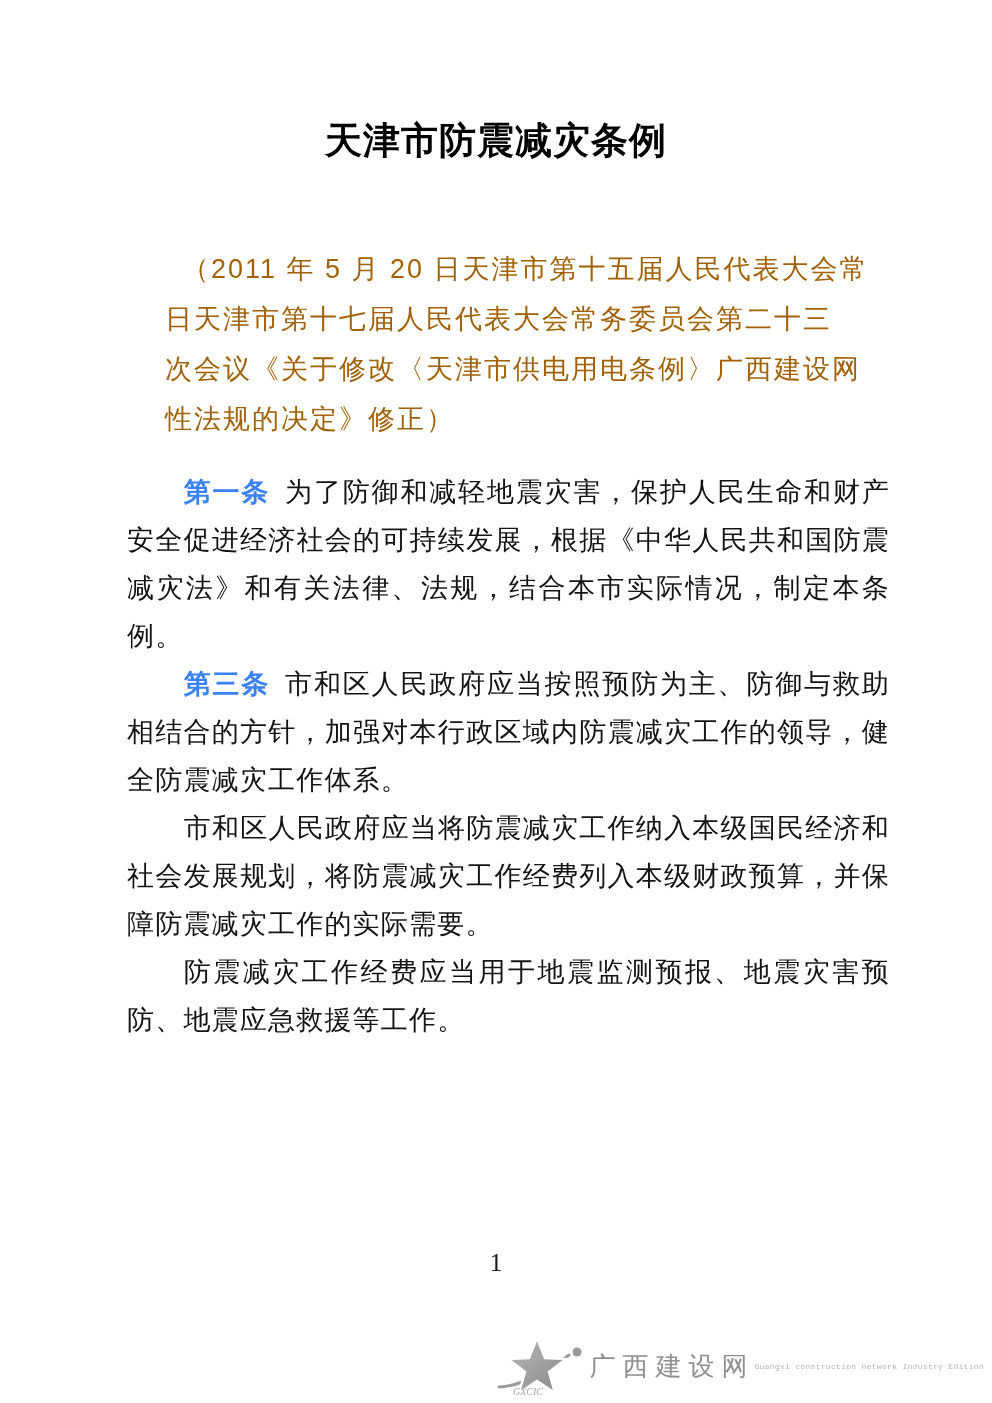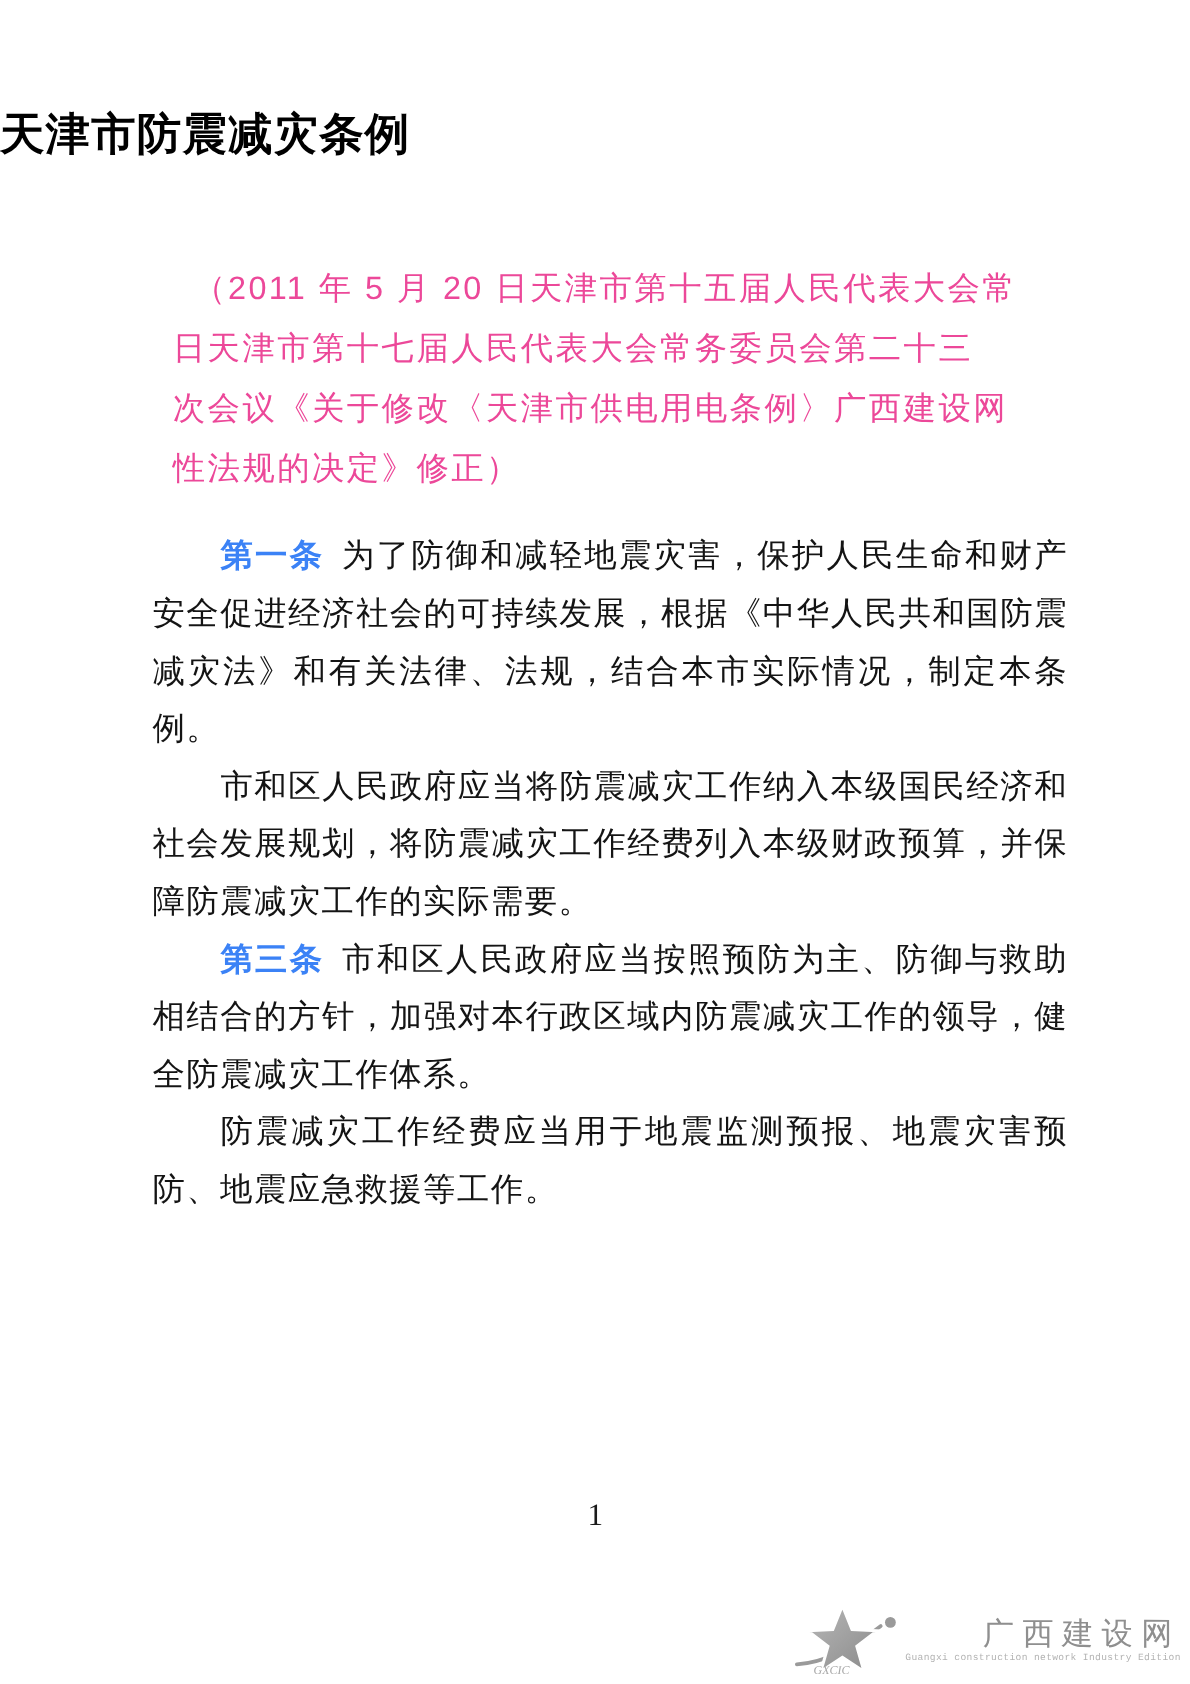--- a/index.html
+++ b/index.html
@@ -15,33 +15,34 @@
     width: 992px;
     height: 1403px;
     background: #ffffff;
     color: #1a1a1a;
   }
   .content {
     padding: 0 102px 0 127px; 
   }
   .title {
     margin: 0;
-    padding-top: 89px;
+    padding-top: 118px;
+    text-align: center;
     font-family: "Liberation Sans", "DejaVu Sans", sans-serif;
     font-weight: 600;
     font-size: 37px;
     line-height: 46px;
     letter-spacing: 1px;
     color: #000000;
   }
   .preamble {
-    margin: 80px 46px 0 17px; 
+    margin: 80px 46px 0 38px; 
     font-family: "Liberation Sans", "DejaVu Sans", sans-serif;
     font-size: 27px;
-    color: #ec4899;
+    color: #a16207;
   }
   .preamble .pline {
     line-height: 50px;
     letter-spacing: 2px;
     white-space: nowrap;
   }
   .preamble .pline:first-child {
     text-indent: 17px;
   }
   .articles {
@@ -80,22 +81,22 @@
   .watermark {
     position: absolute;
     right: 8px;
     bottom: 4px;
     display: flex;
     align-items: center;
     gap: 2px;
   }
   .wm-text {
     display: flex;
-    flex-direction: column;
-    align-items: flex-end;
+    flex-direction: row;
+    align-items: center;
   }
   .wm-name {
     font-family: "Liberation Serif", "DejaVu Serif", serif;
     font-size: 26px;
     line-height: 30px;
     letter-spacing: 7px;
     color: #8f8f8f;
     white-space: nowrap;
   }
   .wm-sub {
@@ -118,22 +119,22 @@
 
     <div class="preamble">
       <div class="pline">（2011 年 5 月 20 日天津市第十五届人民代表大会常</div>
       <div class="pline">日天津市第十七届人民代表大会常务委员会第二十三</div>
       <div class="pline">次会议《关于修改〈天津市供电用电条例〉广西建设网</div>
       <div class="pline">性法规的决定》修正）</div>
     </div>
 
     <div class="articles">
       <p><span class="art-label">第一条</span><span>为了防御和减轻地震灾害，保护人民生命和财产安全促进经济社会的可持续发展，根据《中华人民共和国防震减灾法》和有关法律、法规，结合本市实际情况，制定本条例。</span></p>
+      <p><span class="art-label">第三条</span><span>市和区人民政府应当按照预防为主、防御与救助相结合的方针，加强对本行政区域内防震减灾工作的领导，健全防震减灾工作体系。</span></p>
       <p><span>市和区人民政府应当将防震减灾工作纳入本级国民经济和社会发展规划，将防震减灾工作经费列入本级财政预算，并保障防震减灾工作的实际需要。</span></p>
-      <p><span class="art-label">第三条</span><span>市和区人民政府应当按照预防为主、防御与救助相结合的方针，加强对本行政区域内防震减灾工作的领导，健全防震减灾工作体系。</span></p>
       <p><span>防震减灾工作经费应当用于地震监测预报、地震灾害预防、地震应急救援等工作。</span></p>
     </div>
 
   </div>
 
   <div class="page-number">1</div>
 
   <div class="watermark">
     <svg width="92" height="64" viewBox="0 0 92 64">
       <defs>

